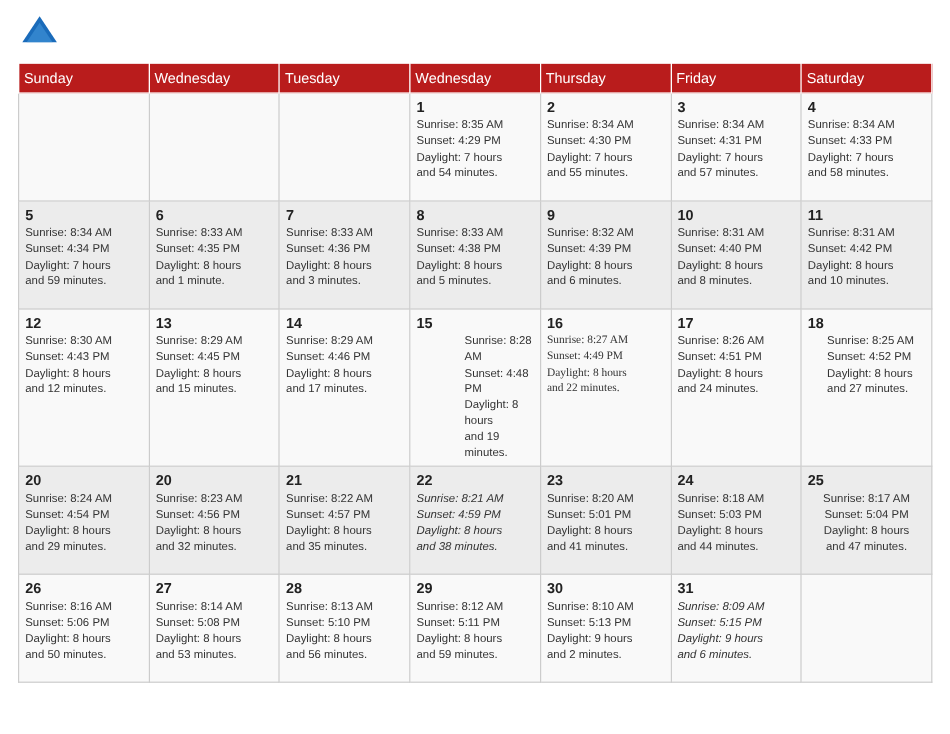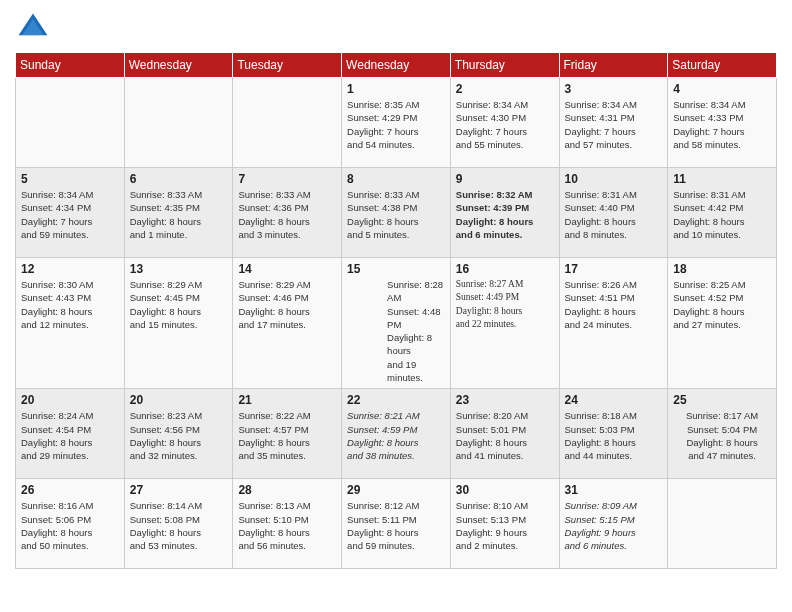--- a/index.html
+++ b/index.html
@@ -200,21 +200,21 @@
           </td>
           <td>
             <span class="day-num">8</span>
             <div class="day-info" style="white-space: pre-line;">Sunrise: 8:33 AM
 Sunset: 4:38 PM
 Daylight: 8 hours
 and 5 minutes.</div>
           </td>
           <td>
             <span class="day-num">9</span>
-            <div class="day-info" style="white-space: pre-line; font-weight: bold;">Sunrise: 8:32 AM
+            <div class="day-info" style="white-space: pre-line;">Sunrise: 8:32 AM
 Sunset: 4:39 PM
 Daylight: 8 hours
 and 6 minutes.</div>
           </td>
           <td>
             <span class="day-num">10</span>
             <div class="day-info" style="white-space: pre-line;">Sunrise: 8:31 AM
 Sunset: 4:40 PM
 Daylight: 8 hours
 and 8 minutes.</div>
@@ -265,21 +265,21 @@
           </td>
           <td>
             <span class="day-num">17</span>
             <div class="day-info" style="white-space: pre-line;">Sunrise: 8:26 AM
 Sunset: 4:51 PM
 Daylight: 8 hours
 and 24 minutes.</div>
           </td>
           <td>
             <span class="day-num">18</span>
-            <div class="day-info" style="white-space: pre-line;">Sunrise: 8:25 AM
+            <div class="day-info" style="white-space: pre-line; margin-left: 16px;">Sunrise: 8:25 AM
 Sunset: 4:52 PM
 Daylight: 8 hours
 and 27 minutes.</div>
           </td>
         </tr>
         <tr>
           <td>
             <span class="day-num">20</span>
             <div class="day-info" style="white-space: pre-line;">Sunrise: 8:24 AM
 Sunset: 4:54 PM

